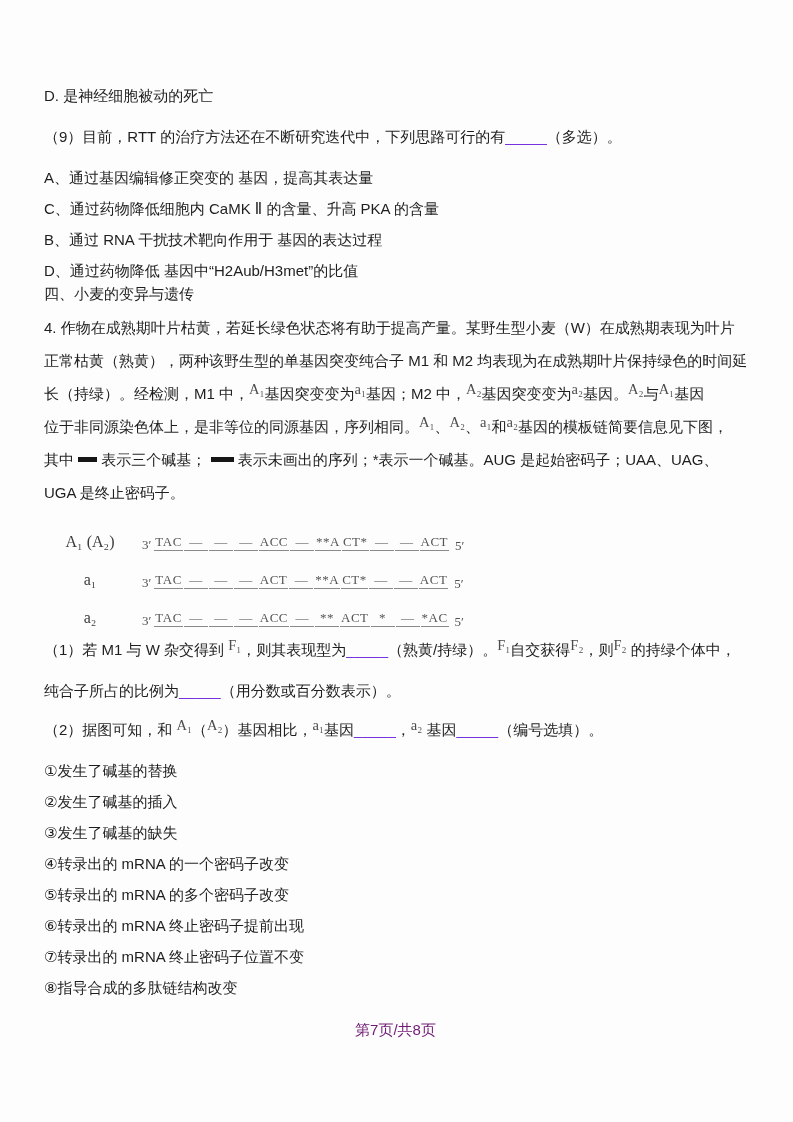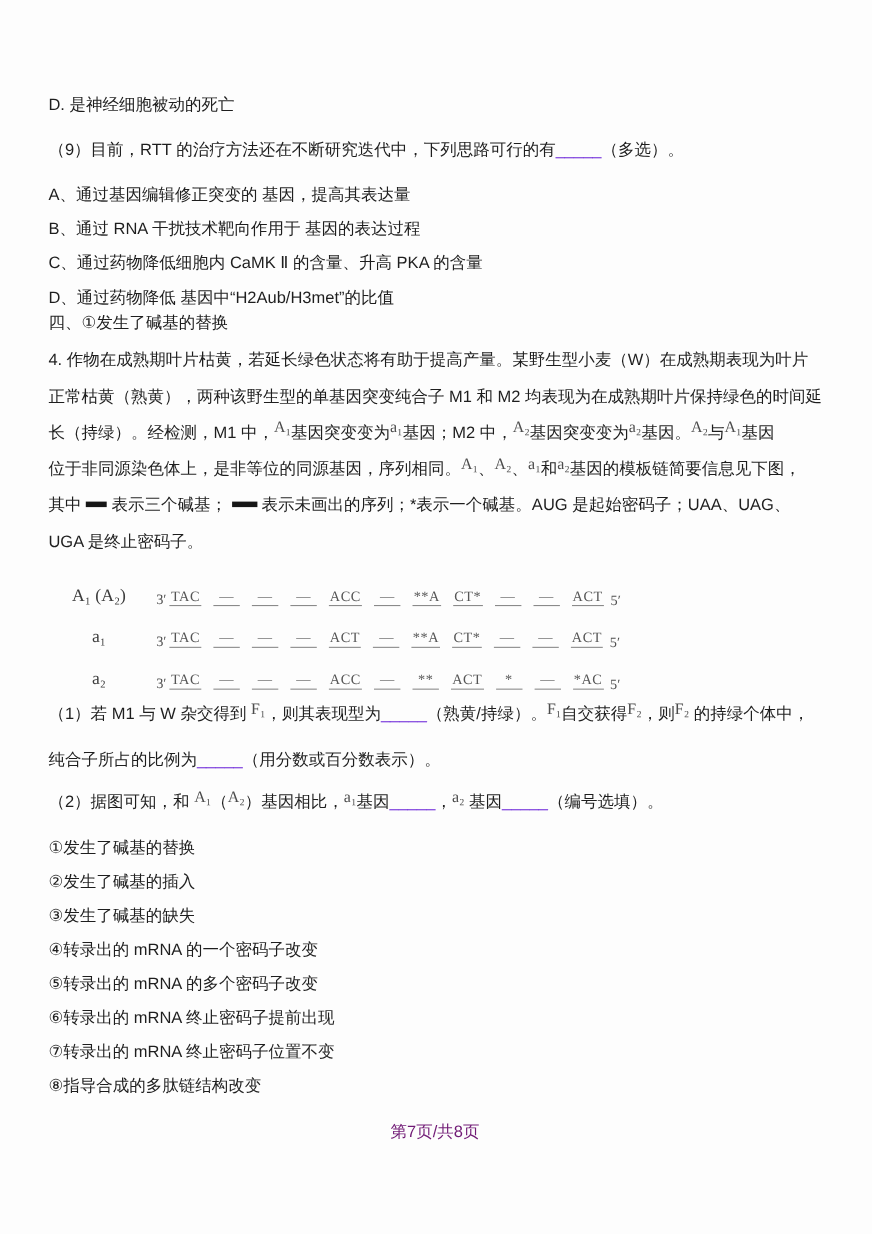--- a/index.html
+++ b/index.html
@@ -30,38 +30,38 @@
   .b-q2 .line{line-height:38px;}
   .b-list{margin-top:6px;}
   .b-list .line{line-height:31px;}
 
   .b-diagram{margin-top:14px;}
   .drow{display:flex;align-items:center;height:38px;color:#4a4a4a;
         font-family:"Liberation Serif","DejaVu Serif",serif;}
   .dlabel{width:92px;text-align:center;font-size:16px;color:#3c3c3c;}
   .dend{font-size:13px;color:#4f4f4f;position:relative;top:3px;padding:0 3px 0 6px;}
   .dend.right{top:4px;padding:0 0 0 6px;}
-  .dcells{display:flex;align-items:flex-end;gap:11px;}
+  .dcells{display:flex;align-items:flex-end;gap:1px;}
   .dcell{
     min-width:22px;text-align:center;border-bottom:1.2px solid #8a8a8a;
     font-size:13px;line-height:15px;padding:0 1px 1px 1px;letter-spacing:.5px;color:#555;
   }
   .dcell.dash{color:#6a6a6a;letter-spacing:0;font-size:13px;}
 
   .footer{margin-top:12px;text-align:center;font-size:15px;line-height:30px;color:#701a75;}
 </style>
 </head>
 <body>
 
 <div class="page">
   <div class="content">
     <div class="block b-optd"><div class="line"><span class="part p">D. 是神经细胞被动的死亡</span></div></div>
     <div class="block b-q9"><div class="line"><span class="part p">（9）目前，RTT 的治疗方法还在不断研究迭代中，下列思路可行的有</span><span class="part blank">_____</span><span class="part p">（多选）。</span></div></div>
-    <div class="block b-opts"><div class="line"><span class="part p">A、通过基因编辑修正突变的 基因，提高其表达量</span></div><div class="line"><span class="part p">B、通过 RNA 干扰技术靶向作用于 基因的表达过程</span></div><div class="line"><span class="part p">C、通过药物降低细胞内 CaMK Ⅱ 的含量、升高 PKA 的含量</span></div><div class="line"><span class="part p">D、通过药物降低 基因中“H2Aub/H3met”的比值</span></div></div>
-    <div class="block b-h4"><div class="line"><span class="part p">四、①发生了碱基的替换</span></div></div>
+    <div class="block b-opts"><div class="line"><span class="part p">A、通过基因编辑修正突变的 基因，提高其表达量</span></div><div class="line"><span class="part p">C、通过药物降低细胞内 CaMK Ⅱ 的含量、升高 PKA 的含量</span></div><div class="line"><span class="part p">B、通过 RNA 干扰技术靶向作用于 基因的表达过程</span></div><div class="line"><span class="part p">D、通过药物降低 基因中“H2Aub/H3met”的比值</span></div></div>
+    <div class="block b-h4"><div class="line"><span class="part p">四、小麦的变异与遗传</span></div></div>
     <div class="block b-para4"><div class="line"><span class="part p">4. 作物在成熟期叶片枯黄，若延长绿色状态将有助于提高产量。某野生型小麦（W）在成熟期表现为叶片</span></div><div class="line"><span class="part p">正常枯黄（熟黄），两种该野生型的单基因突变纯合子 M1 和 M2 均表现为在成熟期叶片保持绿色的时间延</span></div><div class="line"><span class="part p">长（持绿）。经检测，M1 中，</span><span class="part g">A₁</span><span class="part p">基因突变变为</span><span class="part g">a₁</span><span class="part p">基因；M2 中，</span><span class="part g">A₂</span><span class="part p">基因突变变为</span><span class="part g">a₂</span><span class="part p">基因。</span><span class="part g">A₂</span><span class="part p">与</span><span class="part g">A₁</span><span class="part p">基因</span></div><div class="line"><span class="part p">位于非同源染色体上，是非等位的同源基因，序列相同。</span><span class="part g">A₁</span><span class="part p">、</span><span class="part g">A₂</span><span class="part p">、</span><span class="part g">a₁</span><span class="part p">和</span><span class="part g">a₂</span><span class="part p">基因的模板链简要信息见下图，</span></div><div class="line"><span class="part p">其中 </span><span class="part bar1"></span><span class="part p"> 表示三个碱基； </span><span class="part bar2"></span><span class="part p"> 表示未画出的序列；*表示一个碱基。AUG 是起始密码子；UAA、UAG、</span></div><div class="line"><span class="part p">UGA 是终止密码子。</span></div></div>
     <div class="block b-diagram"><div class="drow"><span class="dlabel">A₁ (A₂)</span><span class="dend">3′</span><span class="dcells"><span class="dcell">TAC</span><span class="dcell dash">—</span><span class="dcell dash">—</span><span class="dcell dash">—</span><span class="dcell">ACC</span><span class="dcell dash">—</span><span class="dcell">**A</span><span class="dcell">CT*</span><span class="dcell dash">—</span><span class="dcell dash">—</span><span class="dcell">ACT</span></span><span class="dend right">5′</span></div><div class="drow"><span class="dlabel">a₁</span><span class="dend">3′</span><span class="dcells"><span class="dcell">TAC</span><span class="dcell dash">—</span><span class="dcell dash">—</span><span class="dcell dash">—</span><span class="dcell">ACT</span><span class="dcell dash">—</span><span class="dcell">**A</span><span class="dcell">CT*</span><span class="dcell dash">—</span><span class="dcell dash">—</span><span class="dcell">ACT</span></span><span class="dend right">5′</span></div><div class="drow"><span class="dlabel">a₂</span><span class="dend">3′</span><span class="dcells"><span class="dcell">TAC</span><span class="dcell dash">—</span><span class="dcell dash">—</span><span class="dcell dash">—</span><span class="dcell">ACC</span><span class="dcell dash">—</span><span class="dcell">**</span><span class="dcell">ACT</span><span class="dcell">*</span><span class="dcell dash">—</span><span class="dcell">*AC</span></span><span class="dend right">5′</span></div></div>
     <div class="block b-q1"><div class="line"><span class="part p">（1）若 M1 与 W 杂交得到 </span><span class="part g">F₁</span><span class="part p">，则其表现型为</span><span class="part blank">_____</span><span class="part p">（熟黄/持绿）。</span><span class="part g">F₁</span><span class="part p">自交获得</span><span class="part g">F₂</span><span class="part p">，则</span><span class="part g">F₂</span><span class="part p"> 的持绿个体中，</span></div><div class="line"><span class="part p">纯合子所占的比例为</span><span class="part blank">_____</span><span class="part p">（用分数或百分数表示）。</span></div></div>
     <div class="block b-q2"><div class="line"><span class="part p">（2）据图可知，和 </span><span class="part g">A₁</span><span class="part p">（</span><span class="part g">A₂</span><span class="part p">）基因相比，</span><span class="part g">a₁</span><span class="part p">基因</span><span class="part blank">_____</span><span class="part p">，</span><span class="part g">a₂</span><span class="part p"> 基因</span><span class="part blank">_____</span><span class="part p">（编号选填）。</span></div></div>
     <div class="block b-list"><div class="line"><span class="part p">①发生了碱基的替换</span></div><div class="line"><span class="part p">②发生了碱基的插入</span></div><div class="line"><span class="part p">③发生了碱基的缺失</span></div><div class="line"><span class="part p">④转录出的 mRNA 的一个密码子改变</span></div><div class="line"><span class="part p">⑤转录出的 mRNA 的多个密码子改变</span></div><div class="line"><span class="part p">⑥转录出的 mRNA 终止密码子提前出现</span></div><div class="line"><span class="part p">⑦转录出的 mRNA 终止密码子位置不变</span></div><div class="line"><span class="part p">⑧指导合成的多肽链结构改变</span></div></div>
     <div class="footer">
       <span>第7页/共8页</span>
     </div>
   </div>
 </div>

